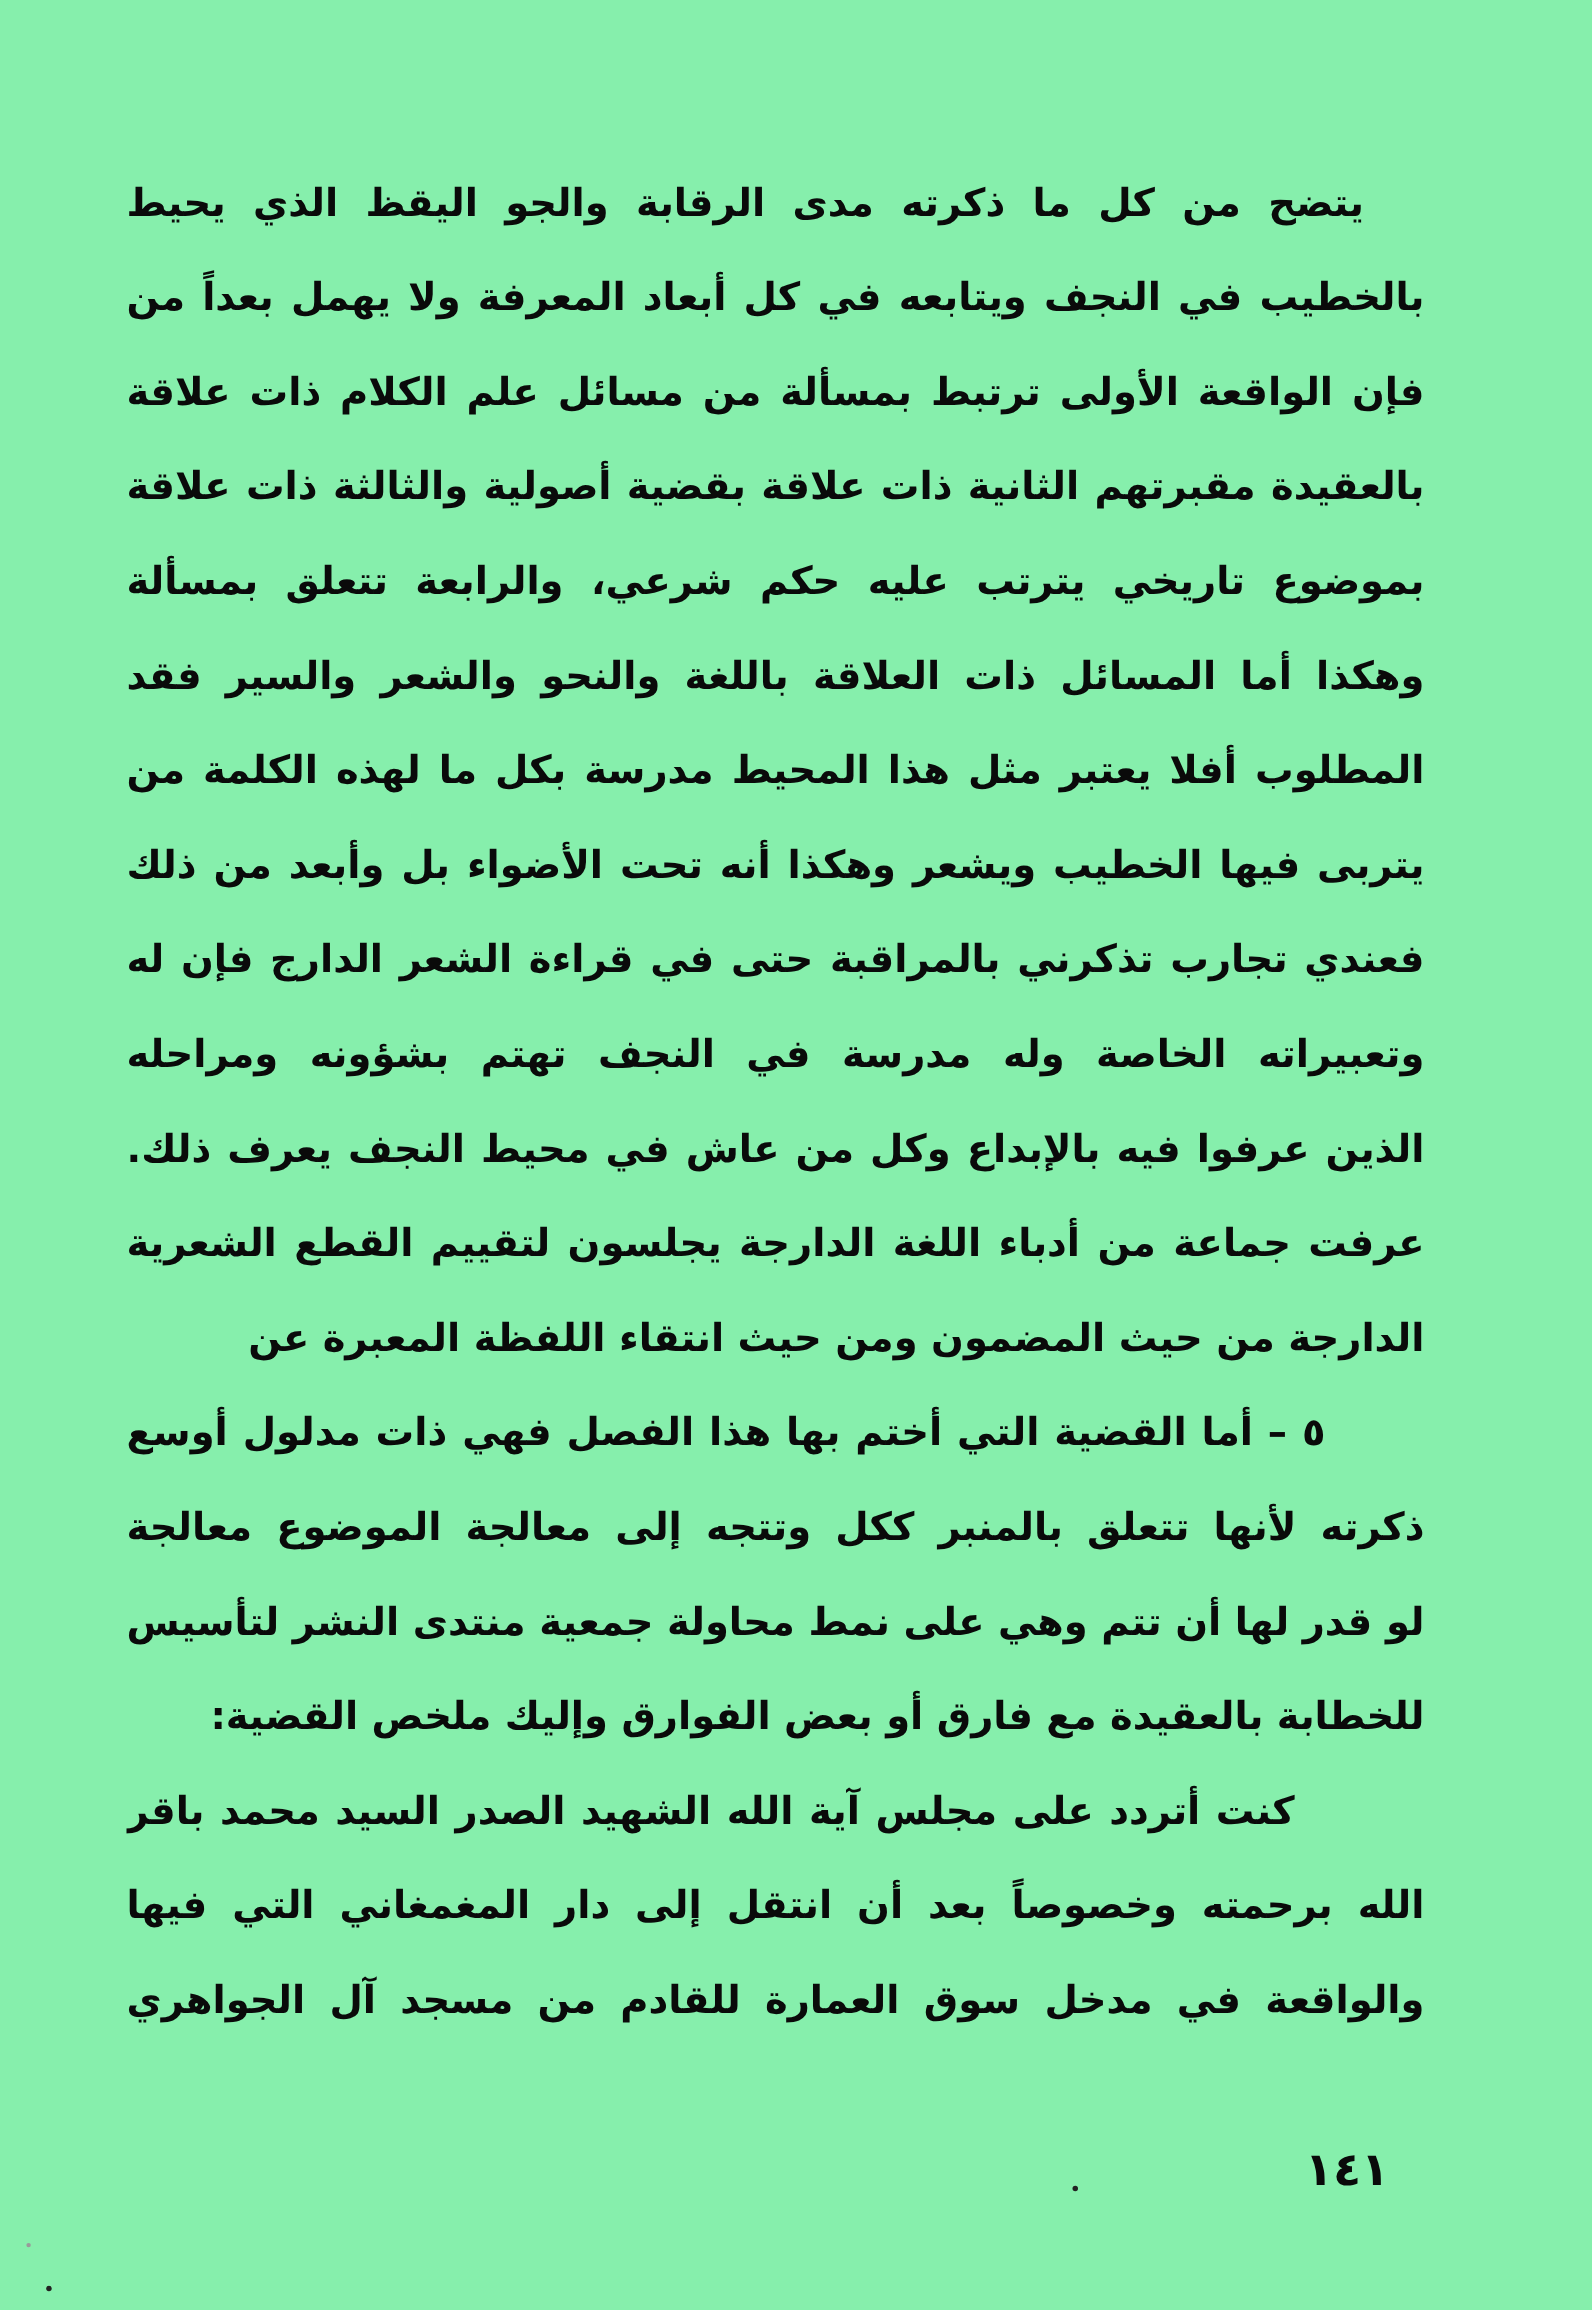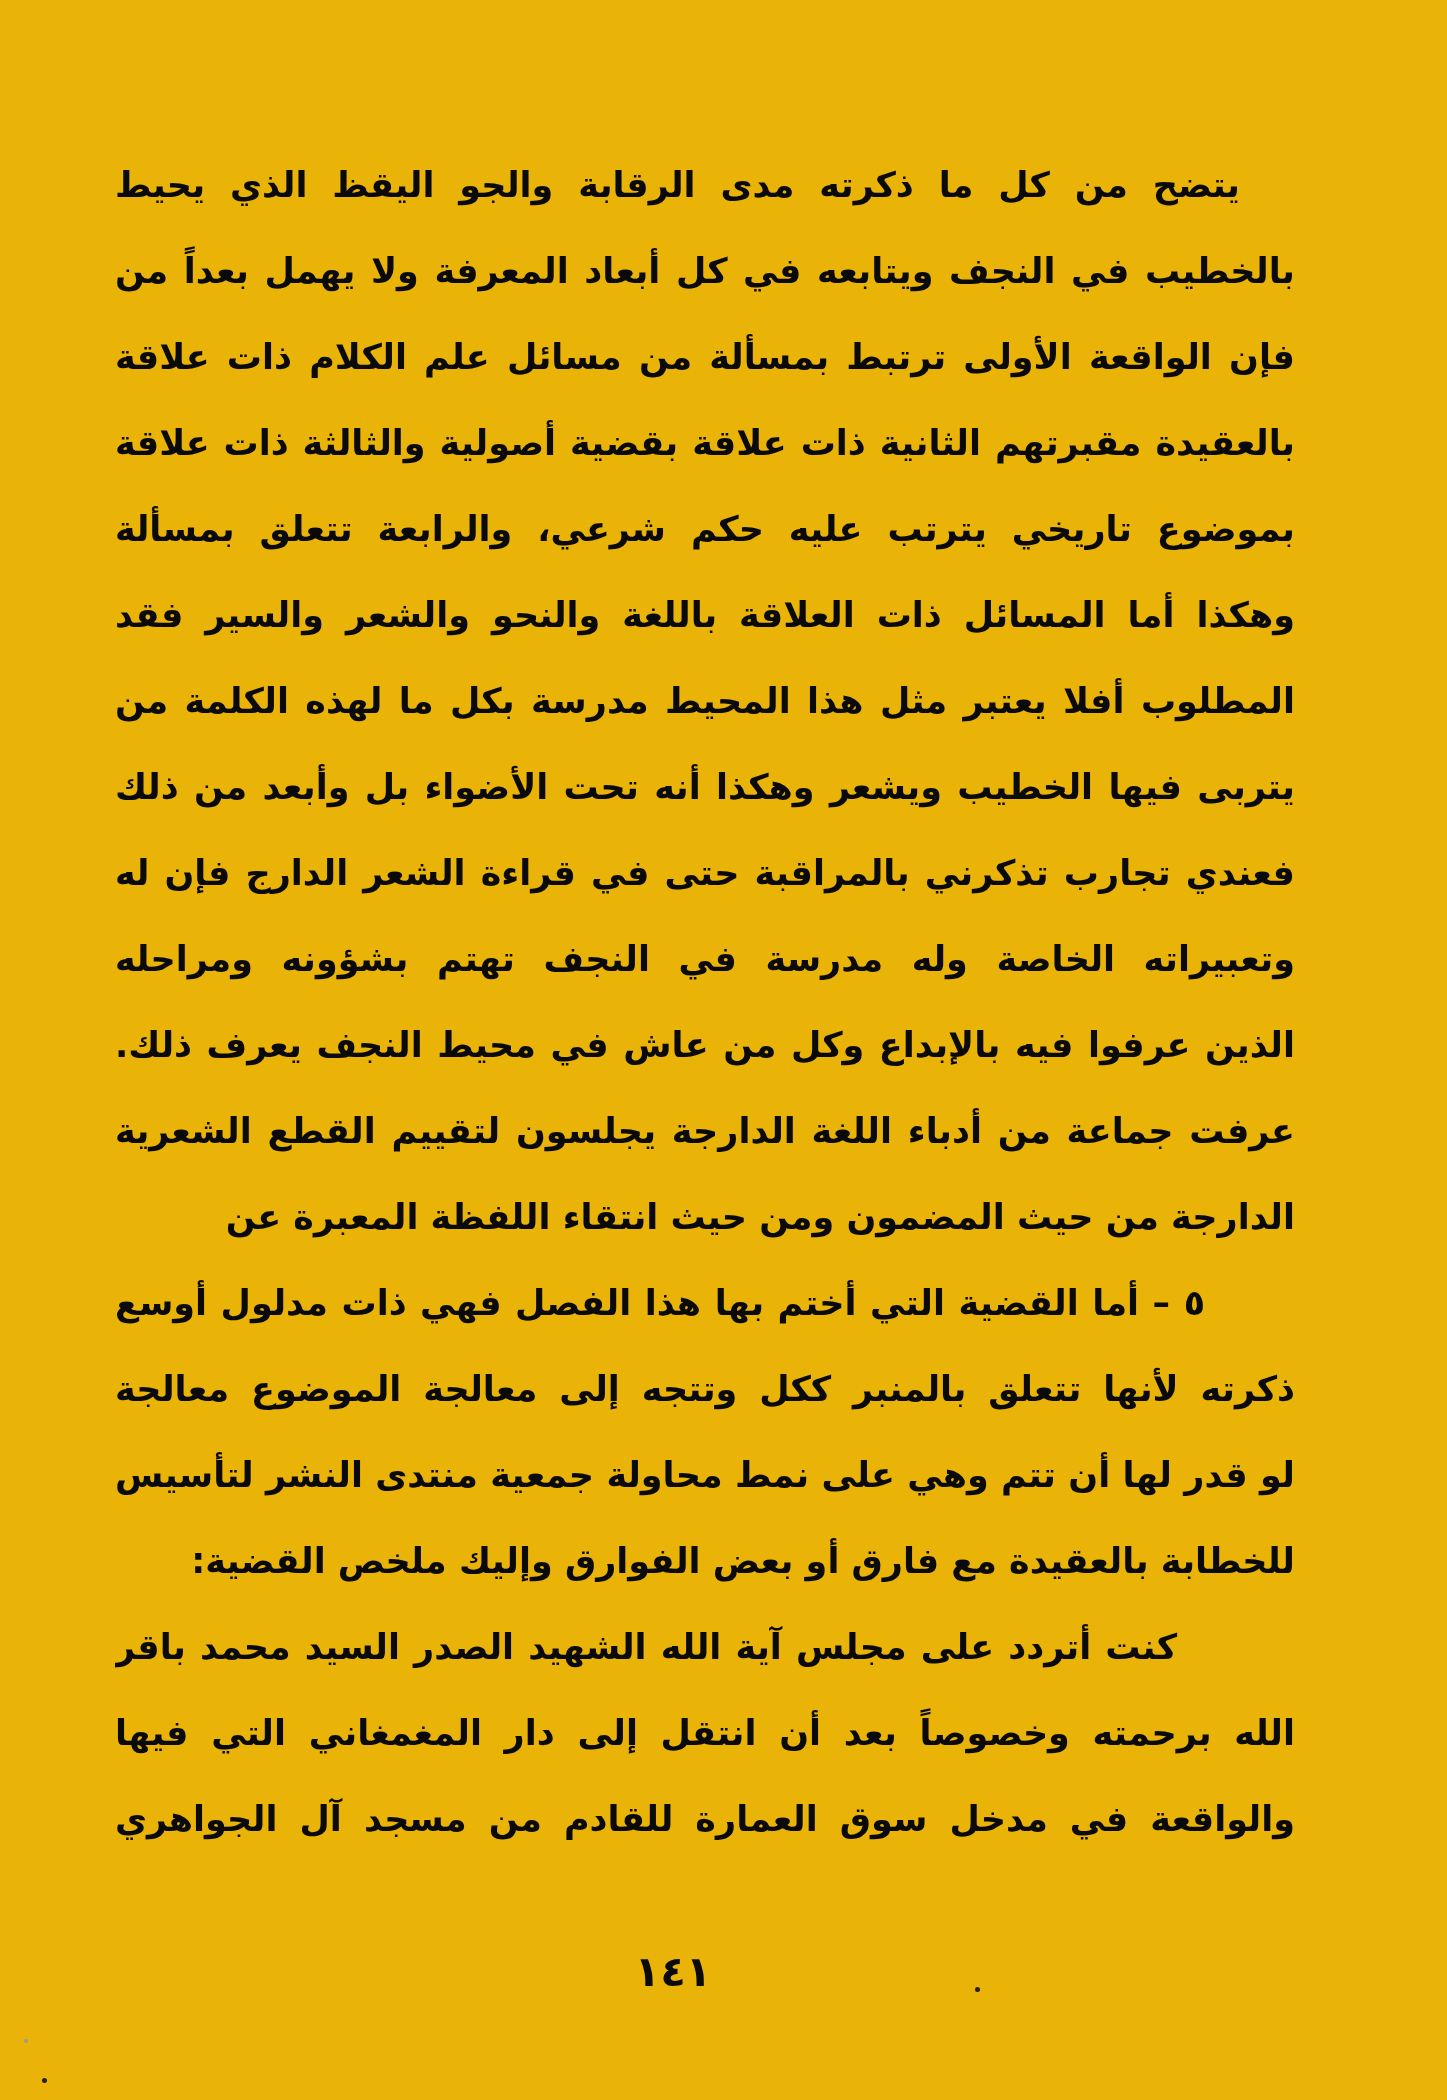--- a/index.html
+++ b/index.html
@@ -7,21 +7,21 @@
     padding: 0;
     width: 1447px;
     height: 2100px;
     background: #ffffff;
     overflow: hidden;
   }
   .page {
     position: relative;
     width: 1447px;
     height: 2100px;
-    background: #eab308;
+    background: #86efac;
     font-family: "DejaVu Sans", sans-serif;
     color: #0a0a0a;
   }
   .text-block {
     position: absolute;
     top: 142px;
     right: 152px;
     width: 1180px;
     direction: rtl;
     unicode-bidi: embed;
@@ -42,21 +42,20 @@
     text-align-last: right;
     -moz-text-align-last: right;
   }
   .page-number {
     position: absolute;
     top: 1942px;
     left: 83px;
     width: 1180px;
     height: 60px;
     line-height: 60px;
-    text-align: center;
     font-size: 42px;
     font-weight: 700;
     direction: rtl;
     color: #0a0a0a;
   }
   .speck {
     position: absolute;
     background: #222222;
     border-radius: 50%;
   }

